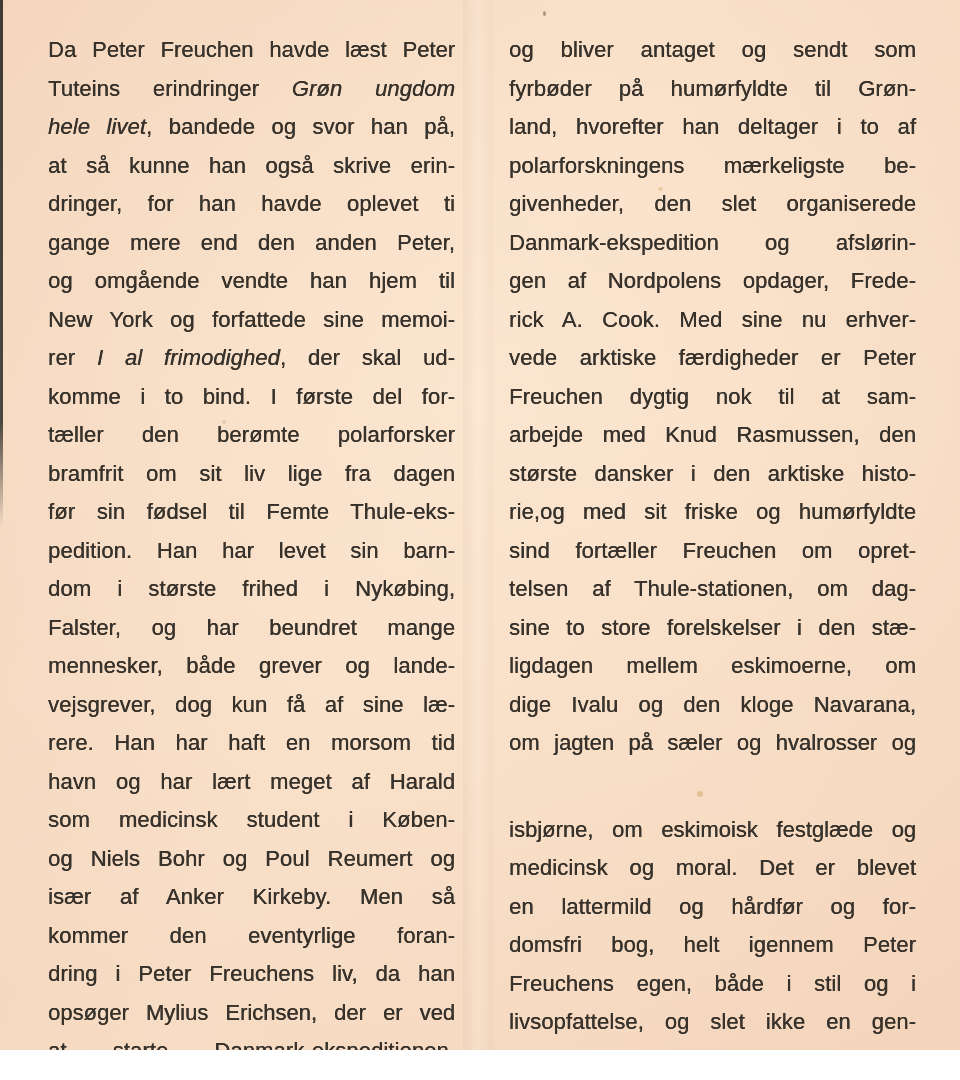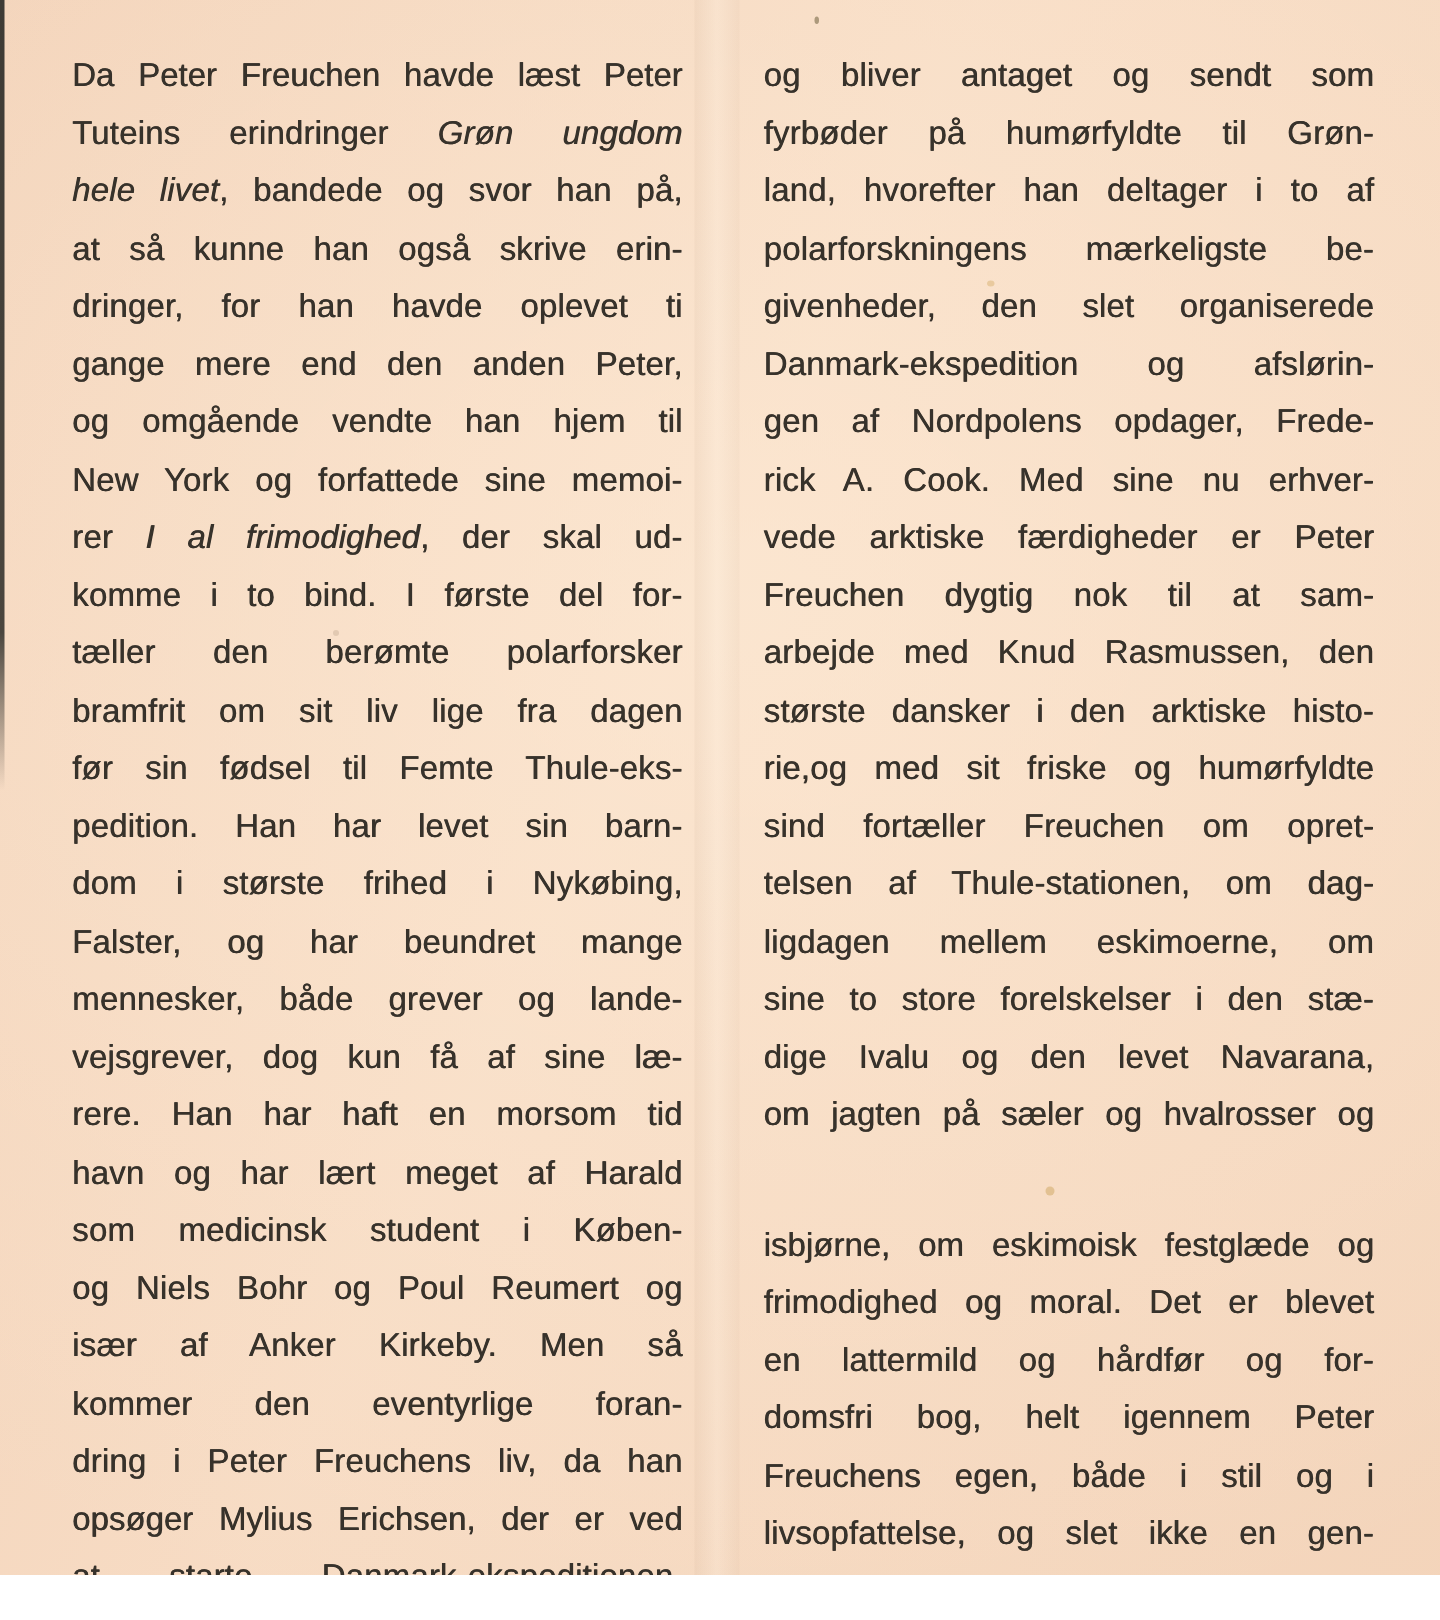--- a/index.html
+++ b/index.html
@@ -101,26 +101,26 @@
         <div class="line" style="">Danmark-ekspedition og afslørin-</div>
         <div class="line" style="">gen af Nordpolens opdager, Frede-</div>
         <div class="line" style="">rick A. Cook. Med sine nu erhver-</div>
         <div class="line" style="">vede arktiske færdigheder er Peter</div>
         <div class="line" style="">Freuchen dygtig nok til at sam-</div>
         <div class="line" style="">arbejde med Knud Rasmussen, den</div>
         <div class="line" style="">største dansker i den arktiske histo-</div>
         <div class="line" style="">rie,og med sit friske og humørfyldte</div>
         <div class="line" style="">sind fortæller Freuchen om opret-</div>
         <div class="line" style="">telsen af Thule-stationen, om dag-</div>
+        <div class="line" style="">sine to store forelskelser i den stæ-</div>
         <div class="line" style="">ligdagen mellem eskimoerne, om</div>
-        <div class="line" style="">sine to store forelskelser i den stæ-</div>
-        <div class="line" style="">dige Ivalu og den levet Navarana,</div>
+        <div class="line" style="">dige Ivalu og den kloge Navarana,</div>
         <div class="line" style="letter-spacing: 0px;">om jagten på sæler og hvalrosser og</div>
         <div class="line" style="letter-spacing: 0px; margin-top: 48px;">isbjørne, om eskimoisk festglæde og</div>
-        <div class="line" style="">frimodighed og moral. Det er blevet</div>
+        <div class="line" style="">medicinsk og moral. Det er blevet</div>
         <div class="line" style="">en lattermild og hårdfør og for-</div>
         <div class="line" style="">domsfri bog, helt igennem Peter</div>
         <div class="line" style="">Freuchens egen, både i stil og i</div>
         <div class="line" style="">livsopfattelse, og slet ikke en gen-</div>
         <div class="line" style="">tagelse af hans geniale ven, Knud</div>
       </div>
   </div>
 </div>
 
 </body></html>

